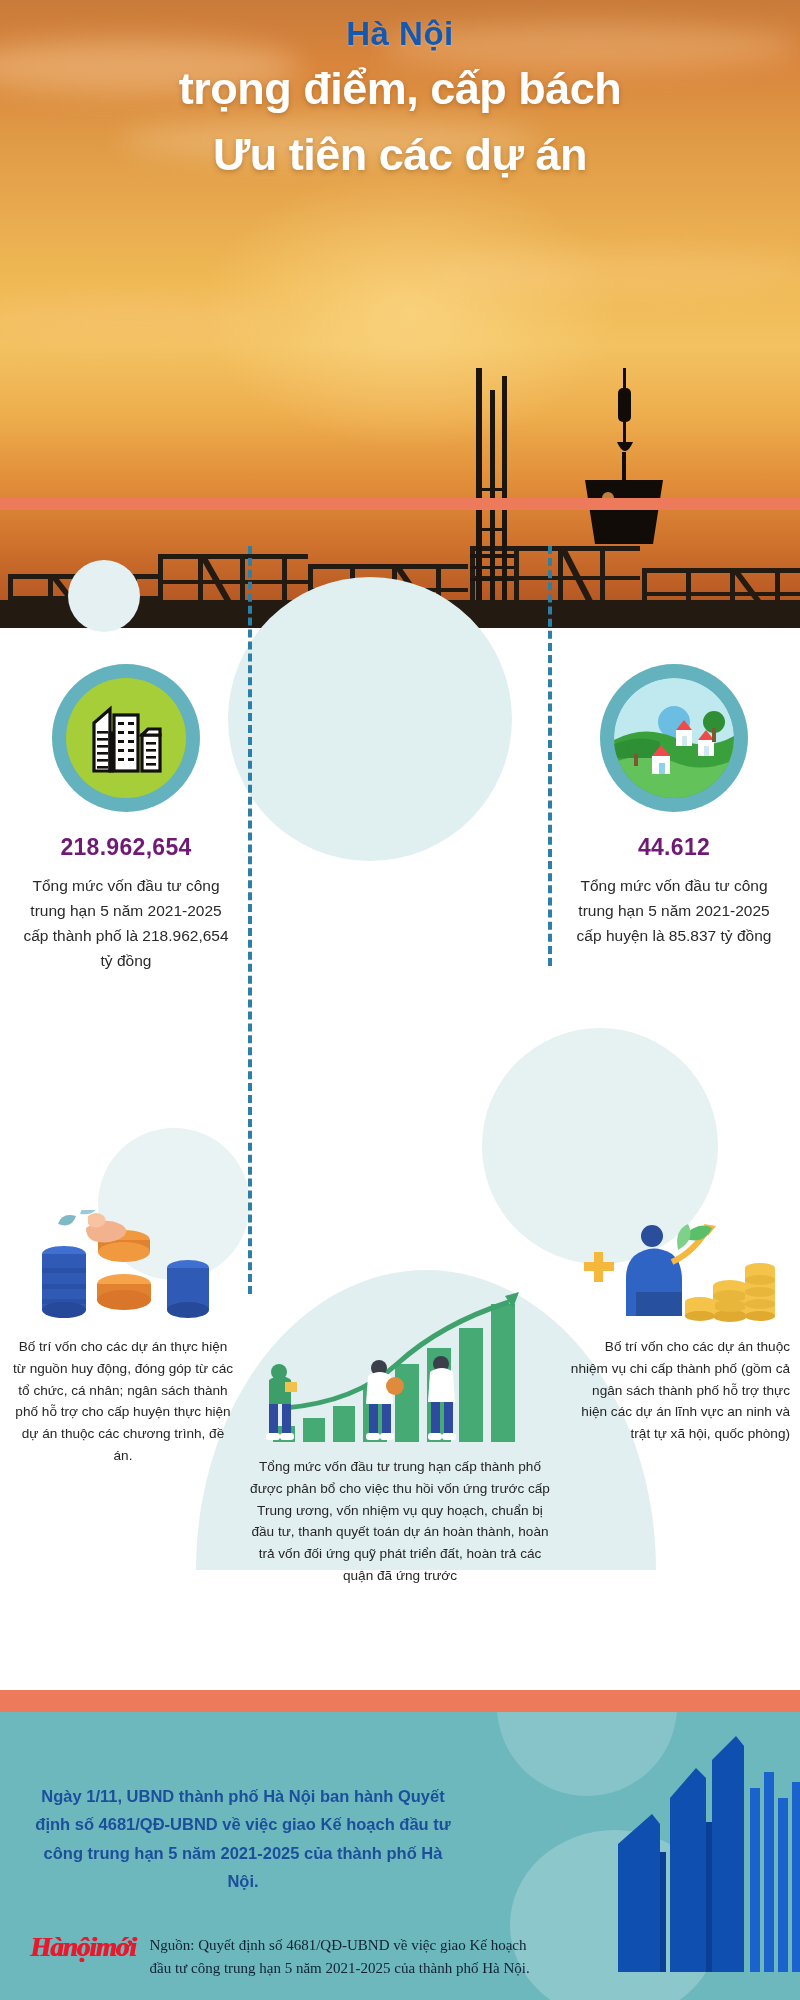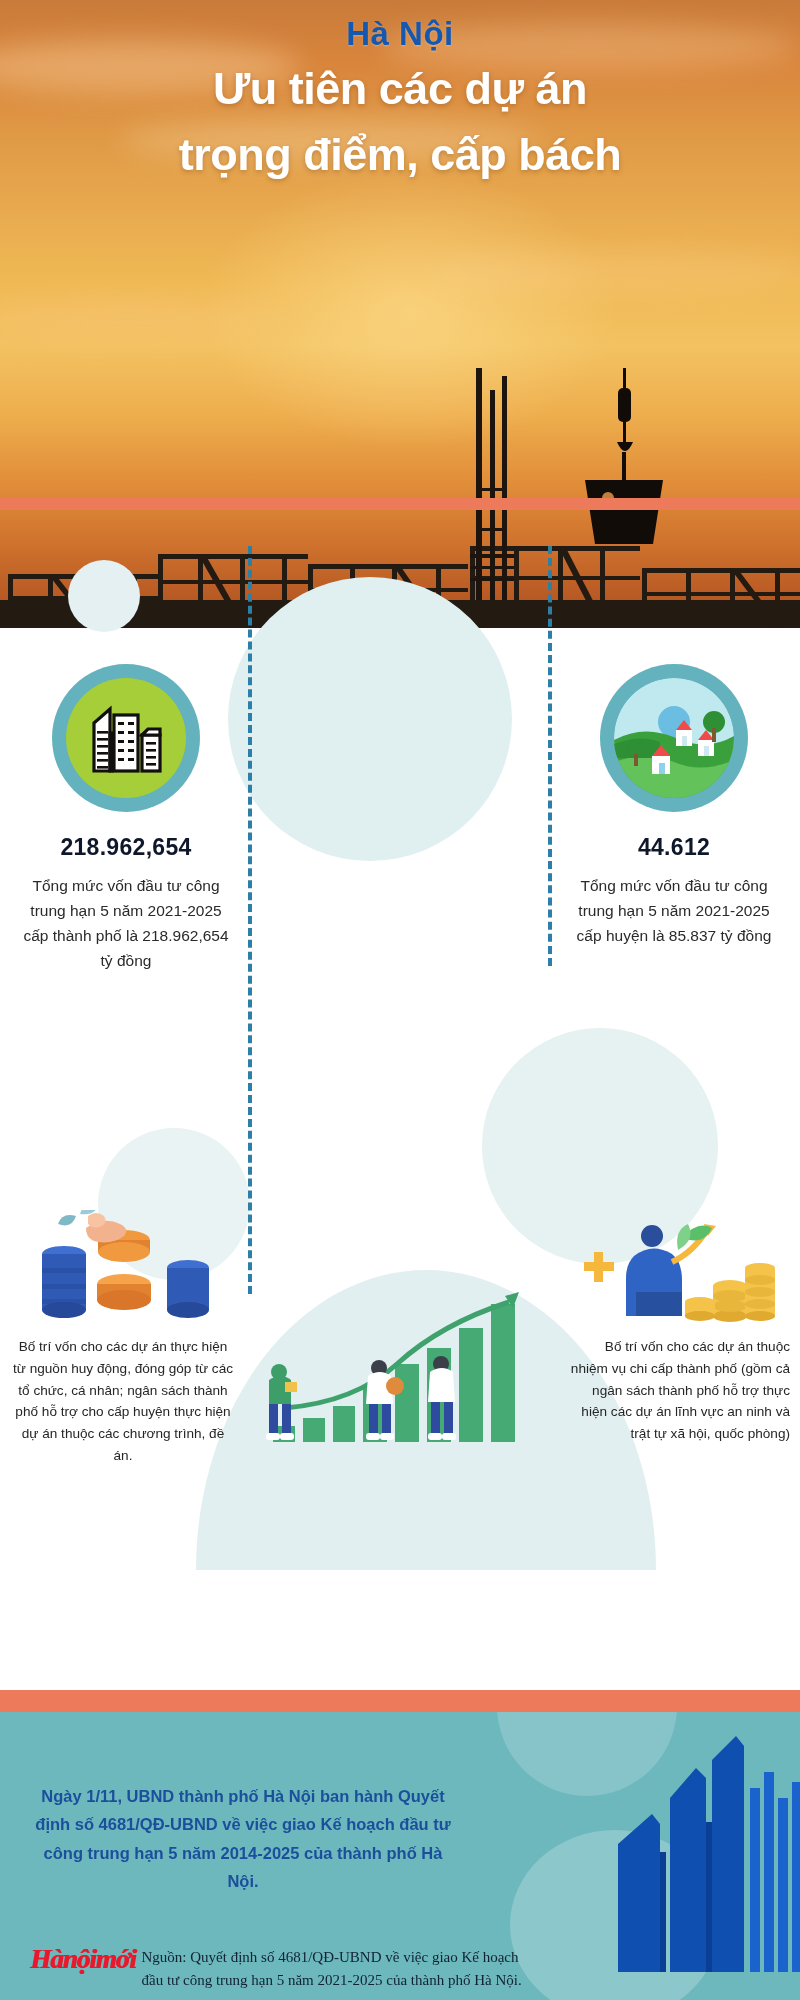--- a/index.html
+++ b/index.html
@@ -89,21 +89,21 @@
   .ring-green .inner{
     width:120px; height:120px; border-radius:50%; background:#a5ce38;
     display:flex; align-items:center; justify-content:center;
   }
   .ring-vill{ background:#63b2bd; }
   .ring-vill .inner{
     width:120px; height:120px; border-radius:50%; overflow:hidden; position:relative;
   }
 
   .stat-num{
-    margin-top:22px; font-size:23px; font-weight:bold; color:#0f172a; letter-spacing:.3px;
+    margin-top:22px; font-size:23px; font-weight:bold; color:#701a75; letter-spacing:.3px;
   }
   .stat-desc{
     margin-top:12px; font-size:15.5px; line-height:1.62; color:#2a2a2a;
   }
   .stat-desc-bold{
     margin-top:12px; font-size:15.5px; line-height:1.62; color:#1a1a1a; font-weight:bold;
   }
 
   .pie-wrap{ width:160px; height:160px; margin:0 auto; position:relative; }
 
@@ -131,21 +131,21 @@
     position:absolute; left:497px; top:-96px; width:180px; height:180px;
     border-radius:50%; background:rgba(255,255,255,.18);
   }
   .foot-text{
     position:absolute; left:28px; top:70px; width:430px;
     font-size:16.5px; font-weight:bold; line-height:1.72;
     color:#1b4f9c; text-align:center;
   }
   .foot-skyline{ position:absolute; right:0; top:20px; width:300px; height:240px; }
 
-  .logo-row{ position:absolute; left:30px; top:222px; display:flex; align-items:flex-start; gap:6px;margin-top:12px; }
+  .logo-row{ position:absolute; left:30px; top:222px; display:flex; align-items:flex-start; gap:14px; }
   .logo{
     font-family:"Liberation Serif", serif;
     font-size:27px; font-weight:bold; font-style:italic; color:#e8192c;
     letter-spacing:-1px; line-height:1; white-space:nowrap;
     text-shadow:1px 0 0 #e8192c;
   }
   .source{
     font-family:"Liberation Serif", serif;
     font-size:15px; line-height:1.5; color:#123; max-width:390px;
   }
@@ -225,22 +225,22 @@
         <rect x="618" y="20" width="13" height="34" rx="5"></rect>
         <path d="M617 74 q8 18 16 0 z"></path>
         <rect x="622" y="84" width="4" height="28"></rect>
         <path d="M585 112 l78 0 l-10 64 l-58 0 z"></path>
         <circle cx="608" cy="130" r="6" fill="#c0803c"></circle>
       </g>
     </svg>
 
     <div class="hero-title">
       <div class="t-city">Hà Nội</div>
+      <div class="t-main">trọng điểm, cấp bách</div>
       <div class="t-main">Ưu tiên các dự án</div>
-      <div class="t-main">trọng điểm, cấp bách</div>
     </div>
   </div>
   <div class="orange-rule"></div>
 
   <div class="bigcircle bc1"></div>
   <div class="bigcircle bc2"></div>
   <div class="bigcircle bc3"></div>
   <div class="bigcircle bc4"></div>
   <div class="bigarc"></div>
   <div class="dashline dl1"></div>
@@ -436,20 +436,21 @@
         <g>
           <circle cx="186" cy="74" r="8" fill="#3a3f4a"></circle>
           <path d="M175 82 q12 -8 23 0 l2 30 l-27 0 z" fill="#ffffff"></path>
           <rect x="176" y="112" width="9" height="32" fill="#2e4ba0"></rect>
           <rect x="189" y="112" width="9" height="32" fill="#2e4ba0"></rect>
           <rect x="173" y="143" width="14" height="7" rx="3" fill="#ffffff"></rect>
           <rect x="187" y="143" width="14" height="7" rx="3" fill="#ffffff"></rect>
         </g>
       </svg>
     </div>
+    <p>Tổng mức vốn đầu tư trung hạn cấp thành phố được phân bổ cho việc thu hồi vốn ứng trước cấp Trung ương, vốn nhiệm vụ quy hoạch, chuẩn bị đầu tư, thanh quyết toán dự án hoàn thành, hoàn trả vốn đối ứng quỹ phát triển đất, hoàn trả các quận đã ứng trước</p>
   </div>
 
   <div class="foot-rule"></div>
   <div class="footer">
     <div class="foot-bubble2"></div>
     <div class="foot-bubble"></div>
 
     <svg class="foot-skyline" viewBox="0 0 300 240">
       <g fill="#0f4fb0">
         <polygon points="170,66 196,36 206,46 206,240 170,240"></polygon>
@@ -461,21 +462,21 @@
         <rect x="264" y="40" width="10" height="200"></rect>
         <rect x="278" y="66" width="10" height="174"></rect>
         <rect x="292" y="50" width="8" height="190"></rect>
       </g>
       <g fill="#0b3f95">
         <rect x="160" y="120" width="6" height="120"></rect>
         <rect x="206" y="90" width="6" height="150"></rect>
       </g>
     </svg>
 
-    <div class="foot-text">Ngày 1/11, UBND thành phố Hà Nội ban hành Quyết định số 4681/QĐ-UBND về việc giao Kế hoạch đầu tư công trung hạn 5 năm 2014-2025 của thành phố Hà Nội.</div>
+    <div class="foot-text">Ngày 1/11, UBND thành phố Hà Nội ban hành Quyết định số 4681/QĐ-UBND về việc giao Kế hoạch đầu tư công trung hạn 5 năm 2021-2025 của thành phố Hà Nội.</div>
 
     <div class="logo-row">
       <div class="logo">Hànộimới</div>
       <div class="source">Nguồn: Quyết định số 4681/QĐ-UBND về việc giao Kế hoạch đầu tư công trung hạn 5 năm 2021-2025 của thành phố Hà Nội.</div>
     </div>
   </div>
 
 </div>
 
 </body></html>

